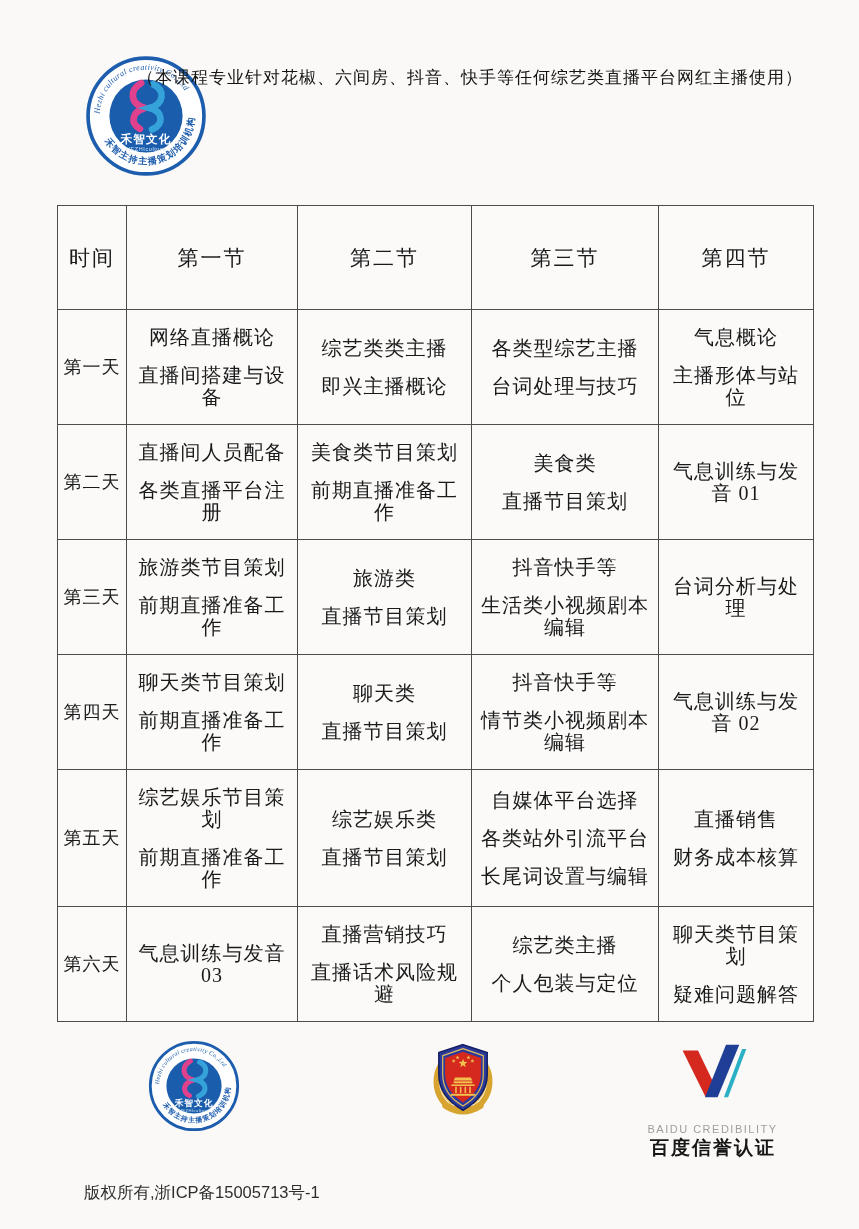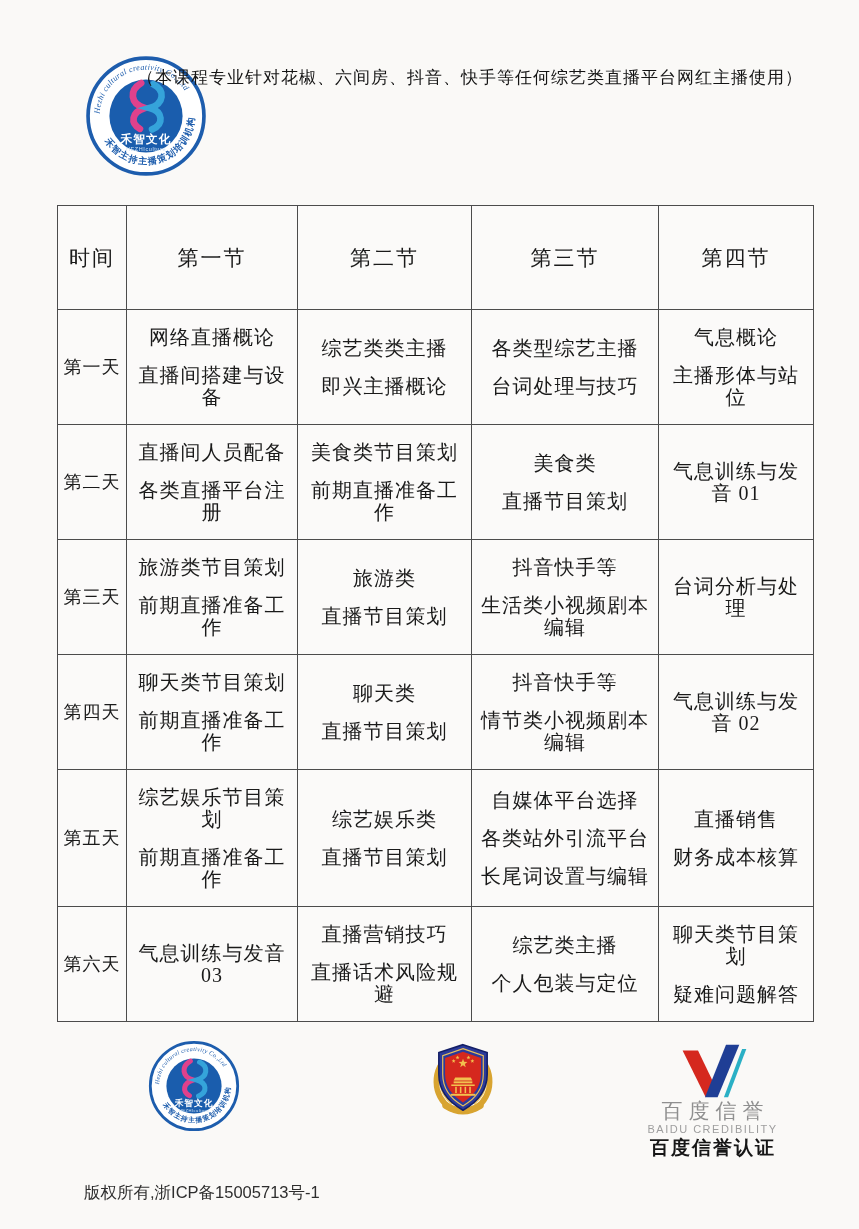--- a/index.html
+++ b/index.html
@@ -280,17 +280,16 @@
       <use href="#hezhi-logo"></use>
     </svg>
   <svg class="police-badge">
       <use href="#police-badge"></use>
     </svg>
   <svg class="baidu-logo">
       <use href="#baidu-v"></use>
     </svg>
 
   <div class="copyright">版权所有,浙ICP备15005713号-1</div>
-  <div class="baidu-cn">百度信誉</div>
   <div class="baidu-en">BAIDU CREDIBILITY</div>
   <div class="baidu-caption">百度信誉认证</div>
 
 </div>
 
 </body></html>

